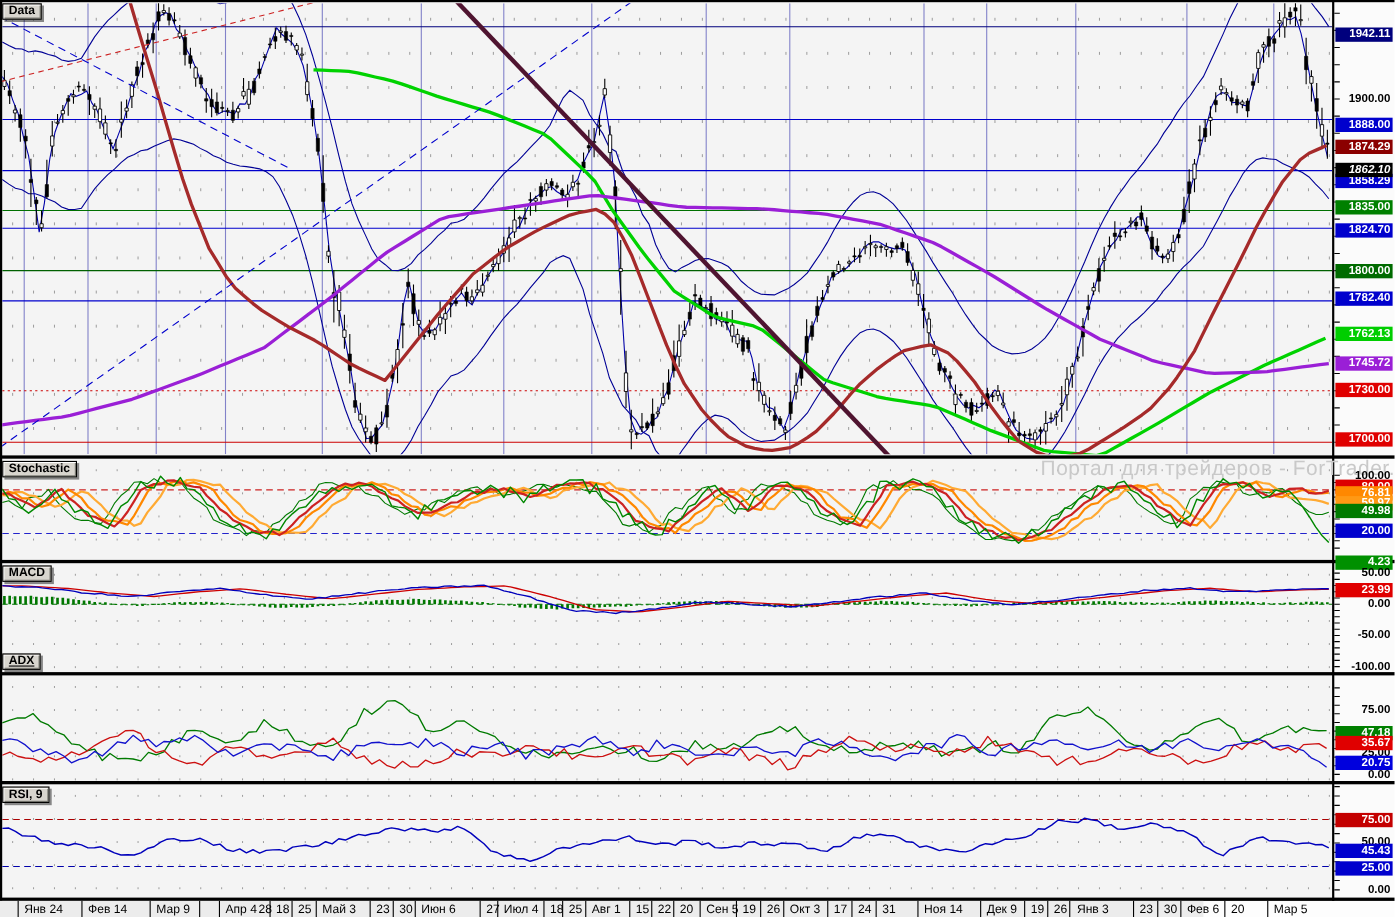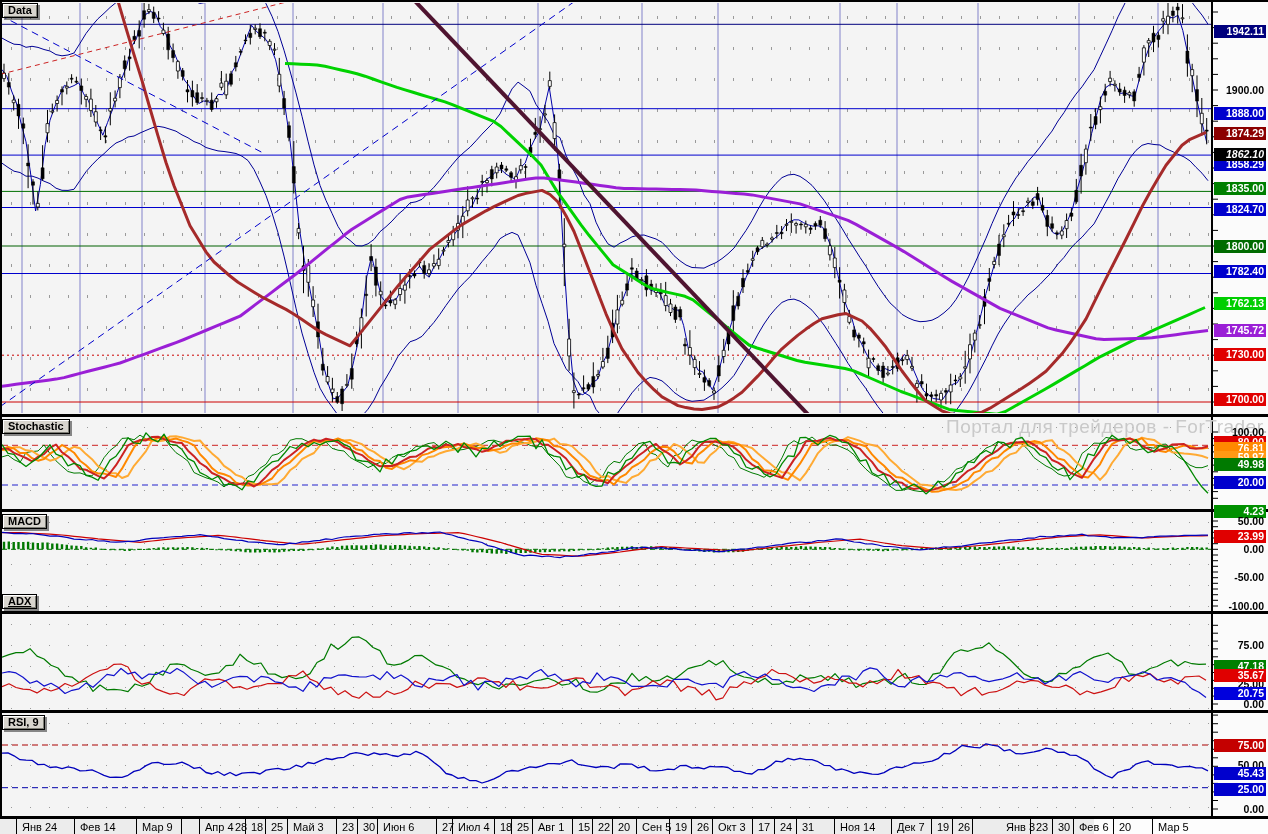--- a/index.html
+++ b/index.html
@@ -307,27 +307,27 @@
       <div class="dlabel" style="left: 718px;">Окт 3</div>
       <div class="dtick" style="left: 752px;"></div>
       <div class="dlabel" style="left: 758px;">17</div>
       <div class="dtick" style="left: 774px;"></div>
       <div class="dlabel" style="left: 780px;">24</div>
       <div class="dtick" style="left: 796px;"></div>
       <div class="dlabel" style="left: 802px;">31</div>
       <div class="dtick" style="left: 834px;"></div>
       <div class="dlabel" style="left: 840px;">Ноя 14</div>
       <div class="dtick" style="left: 891px;"></div>
-      <div class="dlabel" style="left: 897px;">Дек 7</div>
+      <div class="dlabel" style="left: 897px;">Дек 9</div>
       <div class="dtick" style="left: 931px;"></div>
       <div class="dlabel" style="left: 937px;">19</div>
       <div class="dtick" style="left: 952px;"></div>
       <div class="dlabel" style="left: 958px;">26</div>
       <div class="dtick" style="left: 972px;"></div>
-      <div class="dlabel" style="left: 1006px;">Янв 3</div>
+      <div class="dlabel" style="left: 979px;">Янв 3</div>
       <div class="dtick" style="left: 1030px;"></div>
       <div class="dlabel" style="left: 1036px;">23</div>
       <div class="dtick" style="left: 1052px;"></div>
       <div class="dlabel" style="left: 1058px;">30</div>
       <div class="dtick" style="left: 1073px;"></div>
       <div class="dlabel" style="left: 1079px;">Фев 6</div>
       <div class="dtick" style="left: 1113px;"></div>
       <div class="dlabel" style="left: 1119px;">20</div>
       <div class="dtick" style="left: 1152px;"></div>
       <div class="dlabel" style="left: 1158px;">Мар 5</div>

